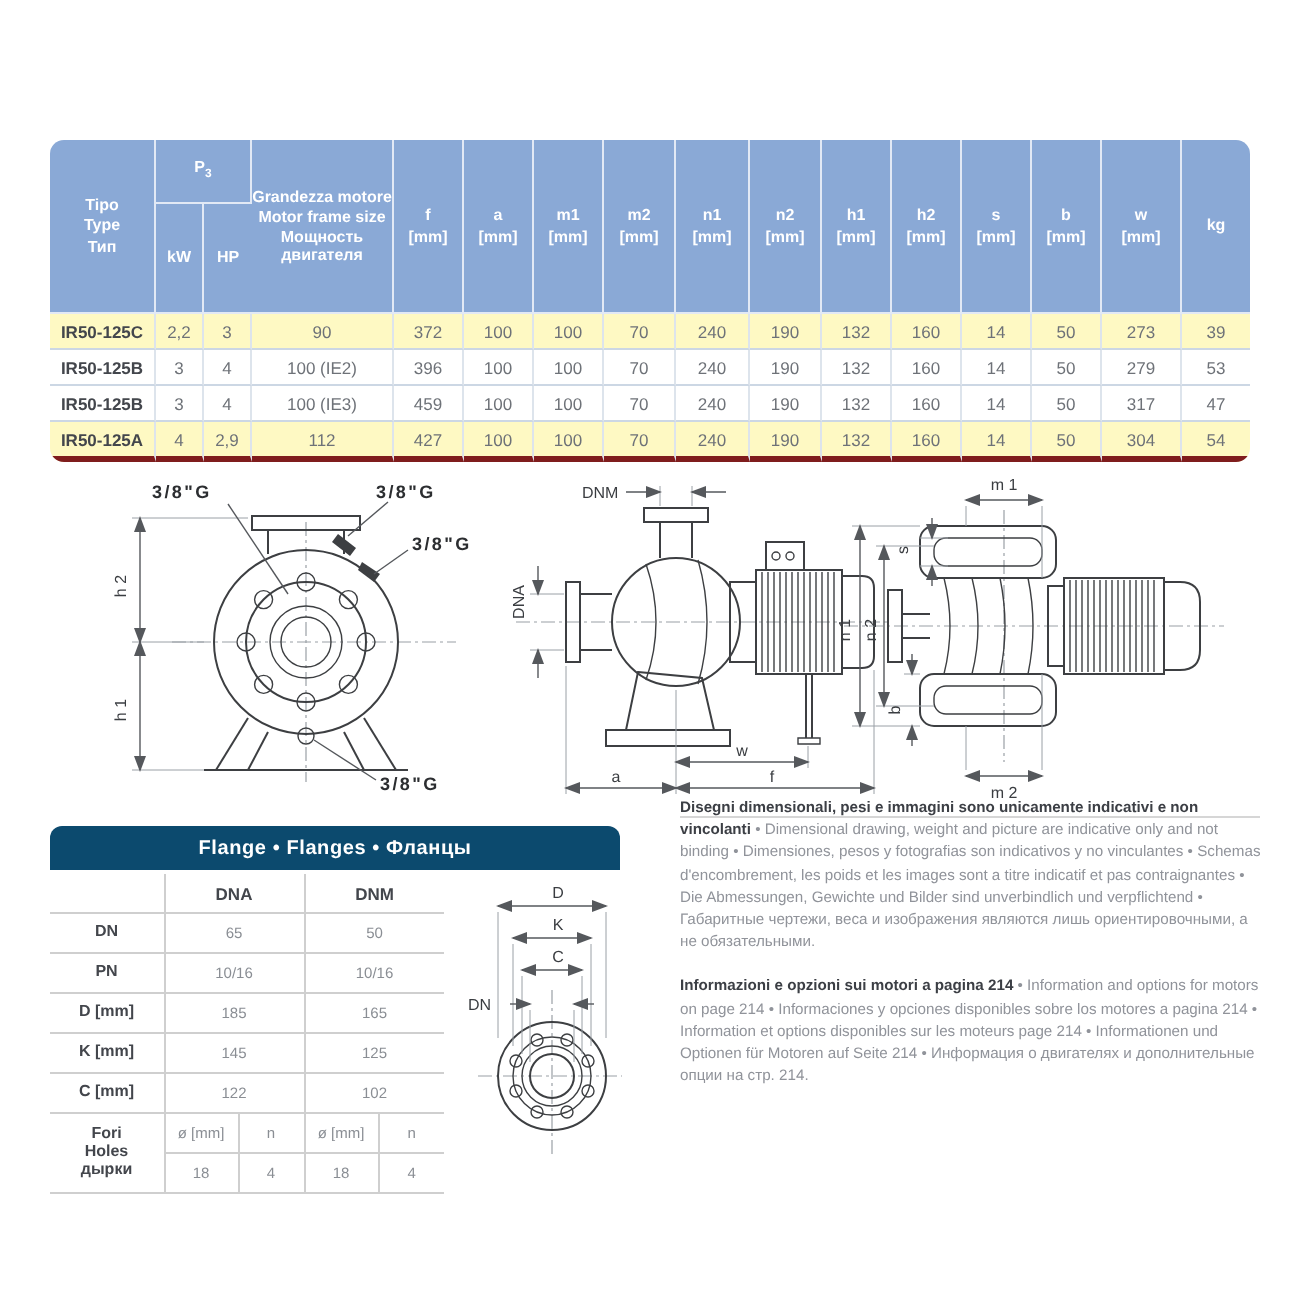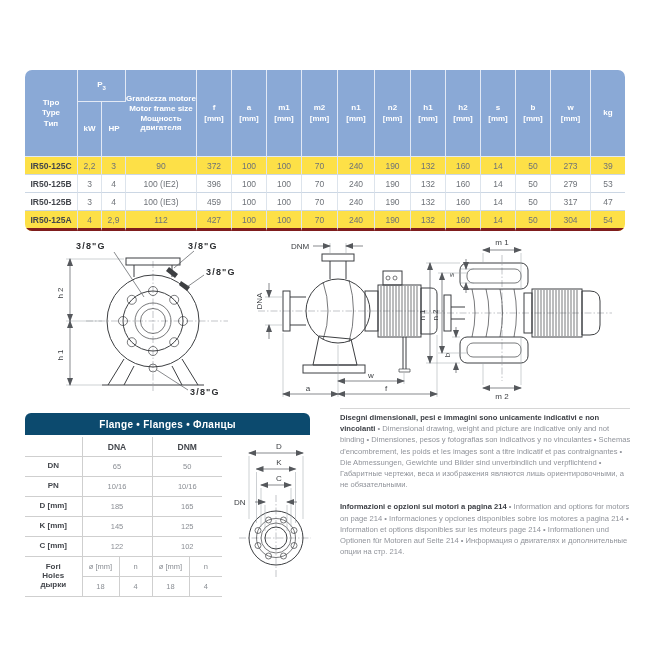--- a/index.html
+++ b/index.html
@@ -15,21 +15,21 @@
     text-align:center;vertical-align:middle;padding:0;
     border-right:1px solid rgba(255,255,255,.75);border-bottom:1px solid rgba(255,255,255,.75);
   }
   table.mt th:last-child{border-right:none;}
   table.mt th .hstack{display:flex;flex-direction:column;align-items:center;justify-content:center;gap:1px;}
   table.mt td{
     font-size:8.5px;color:#6e7278;text-align:center;vertical-align:middle;height:17px;padding:0;
     border-right:1px solid #dde4ec;border-bottom:1px solid #ccd7e4;background:#ffffff;
   }
   table.mt td:last-child{border-right:none;}
-  table.mt tr.alt td{background:#fde047;}
+  table.mt tr.alt td{background:#fef9c3;}
   table.mt td.typecell{font-weight:bold;color:#43464c;font-size:8.5px;}
   table.mt tr:last-child td{border-bottom:3px solid #7f1d1d;}
   sub.psub{font-size:6px;}
   
   svg.dwg{position:absolute;overflow:visible;}
   .cl{stroke:#9aa0a6;stroke-width:.6;fill:none;stroke-dasharray:7 2 1.5 2;}
   .ol{stroke:#3d3f42;stroke-width:1;fill:none;}
   .olt{stroke:#3d3f42;stroke-width:.7;fill:none;}
   .fil{fill:#3d3f42;stroke:none;}
   .dim{stroke:#55585c;stroke-width:.7;fill:none;}
@@ -46,21 +46,21 @@
   table.ft th,table.ft td{
     padding:0;text-align:center;vertical-align:middle;font-size:7.5px;height:19px;
     border-bottom:1px solid #cfcfcf;
   }
   table.ft .vline{border-right:1px solid #cfcfcf;}
   table.ft .lbl{font-weight:bold;color:#43464c;font-size:8px;line-height:1.1;}
   table.ft .val{color:#8a8e94;}
   table.ft tr.hdr th{font-weight:bold;color:#43464c;font-size:8.5px;}
   
   .notes-rule{position:absolute;left:340px;top:408px;width:290px;height:1px;background:#d6d6d6;}
-  .notes{position:absolute;left:340px;top:412px;width:291px;font-size:7.6px;line-height:11.2px;color:#90939a;text-align:left;}
+  .notes{position:absolute;left:340px;top:398px;width:291px;font-size:7.6px;line-height:11.2px;color:#90939a;text-align:left;}
   .notes p{margin:0 0 11px 0;}
   .notes b{color:#3c3f45;}
 </style>
 </head>
 <body>
 
 <svg width="0" height="0" style="position:absolute">
   <defs>
     <marker id="ae" markerWidth="8" markerHeight="6" refX="7" refY="3" orient="auto" markerUnits="userSpaceOnUse">
       <path d="M0,0 L8,3 L0,6 Z" fill="#55585c"></path>

